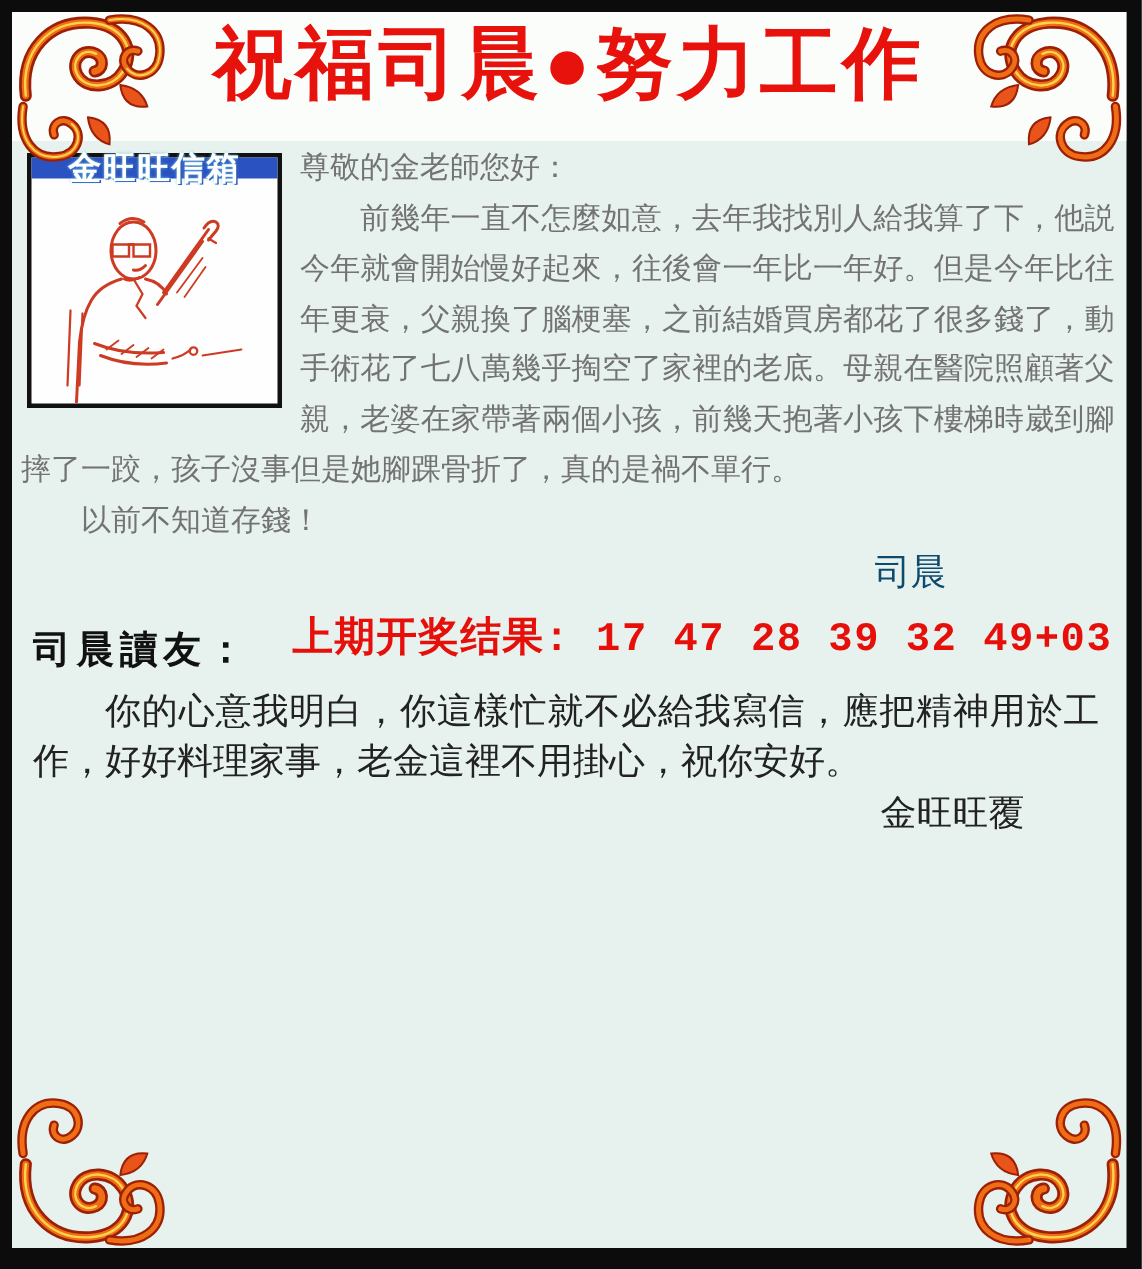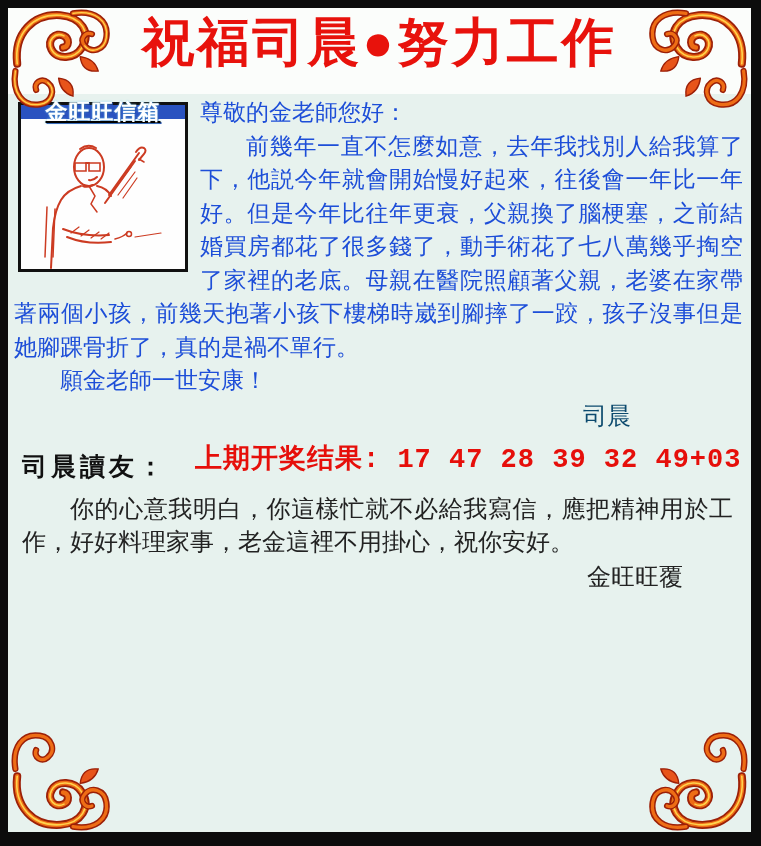--- a/index.html
+++ b/index.html
@@ -34,35 +34,35 @@
   .host-box {
     float:left;
     width:170px; height:170px;
     margin:6px 12px 24px 4px;
     border:3px solid #111;
     background:#fefefe;
     display:flex; flex-direction:column;
   }
   .host-box-header {
     height:14px; background: var(--header-blue, #2a52c0);
-    display:flex; align-items:center; justify-content:center;text-decoration:underline;
+    display:flex; align-items:center; justify-content:center;
   }
   .host-box-header span {
     color:#fff; font-weight:bold; font-size:22px;
     font-family:"Liberation Sans", sans-serif;
     letter-spacing:1px;
     text-shadow:0 0 2px #7fd4f0, 1px 1px 0 #1a3aa0;
     white-space:nowrap;
   }
   .host-box-art { flex:1; display:flex; align-items:flex-end; justify-content:center; }
 
   
   .letter p {
-    font-size:23px; line-height:33.5px;
-    color:#1d4ed8;
+    font-size:20px; line-height:33.5px;
+    color:#737373;
     text-align:justify;
     text-indent:2em;
   }
   .letter p.greeting { text-indent:0; }
   .signature-row {
     text-align:right; padding-right:112px;
     font-size:24px; line-height:36px; color:#0c4a6e;
   }
 
   
@@ -137,21 +137,21 @@
             <circle cx="106" cy="97" r="2.5" stroke-width="1.5"></circle>
             <path d="M112 100 l26 -4" stroke-width="1.2"></path>
             <path d="M24 70 l-2 50 M32 72 l-2 48" stroke-width="1.5"></path>
           </svg>
         </div>
       </div>
 
       <div class="letter">
         <p class="greeting">尊敬的金老師您好：</p>
         <p>前幾年一直不怎麼如意，去年我找別人給我算了下，他説今年就會開始慢好起來，往後會一年比一年好。但是今年比往年更衰，父親換了腦梗塞，之前結婚買房都花了很多錢了，動手術花了七八萬幾乎掏空了家裡的老底。母親在醫院照顧著父親，老婆在家帶著兩個小孩，前幾天抱著小孩下樓梯時崴到腳摔了一跤，孩子沒事但是她腳踝骨折了，真的是禍不單行。</p>
-        <p>願金老師一世安康！</p>
+        <p>以前不知道存錢！</p>
       </div>
 
       <div class="signature-row">司晨</div>
 
       <div class="reply-head">
         <span class="reply-label">司晨讀友：</span>
         <span class="lottery-result">上期开奖结果: 17 47 28 39 32 49+03</span>
       </div>
 
       <p class="reply-body">你的心意我明白，你這樣忙就不必給我寫信，應把精神用於工作，好好料理家事，老金這裡不用掛心，祝你安好。</p>

